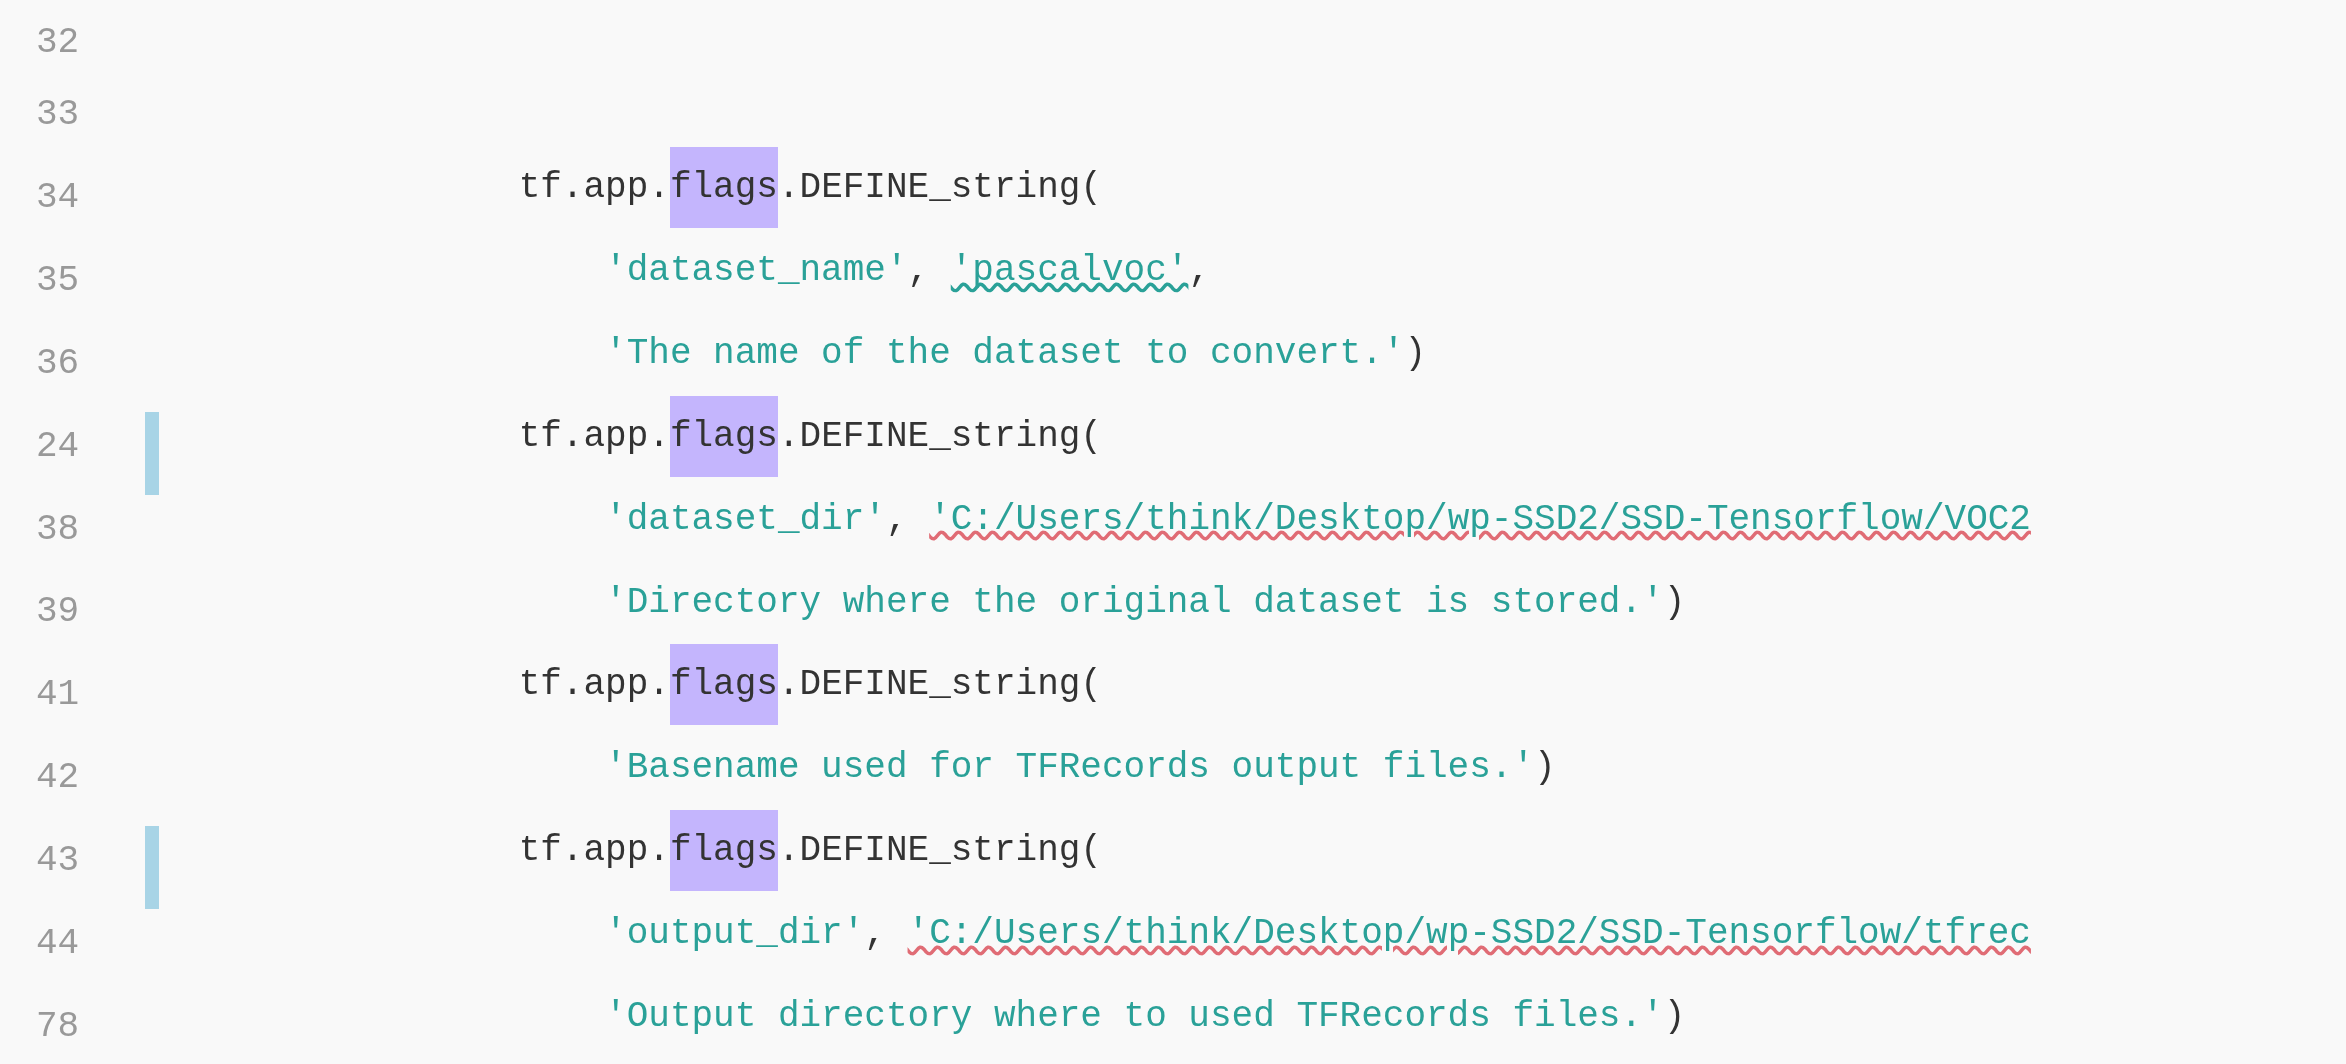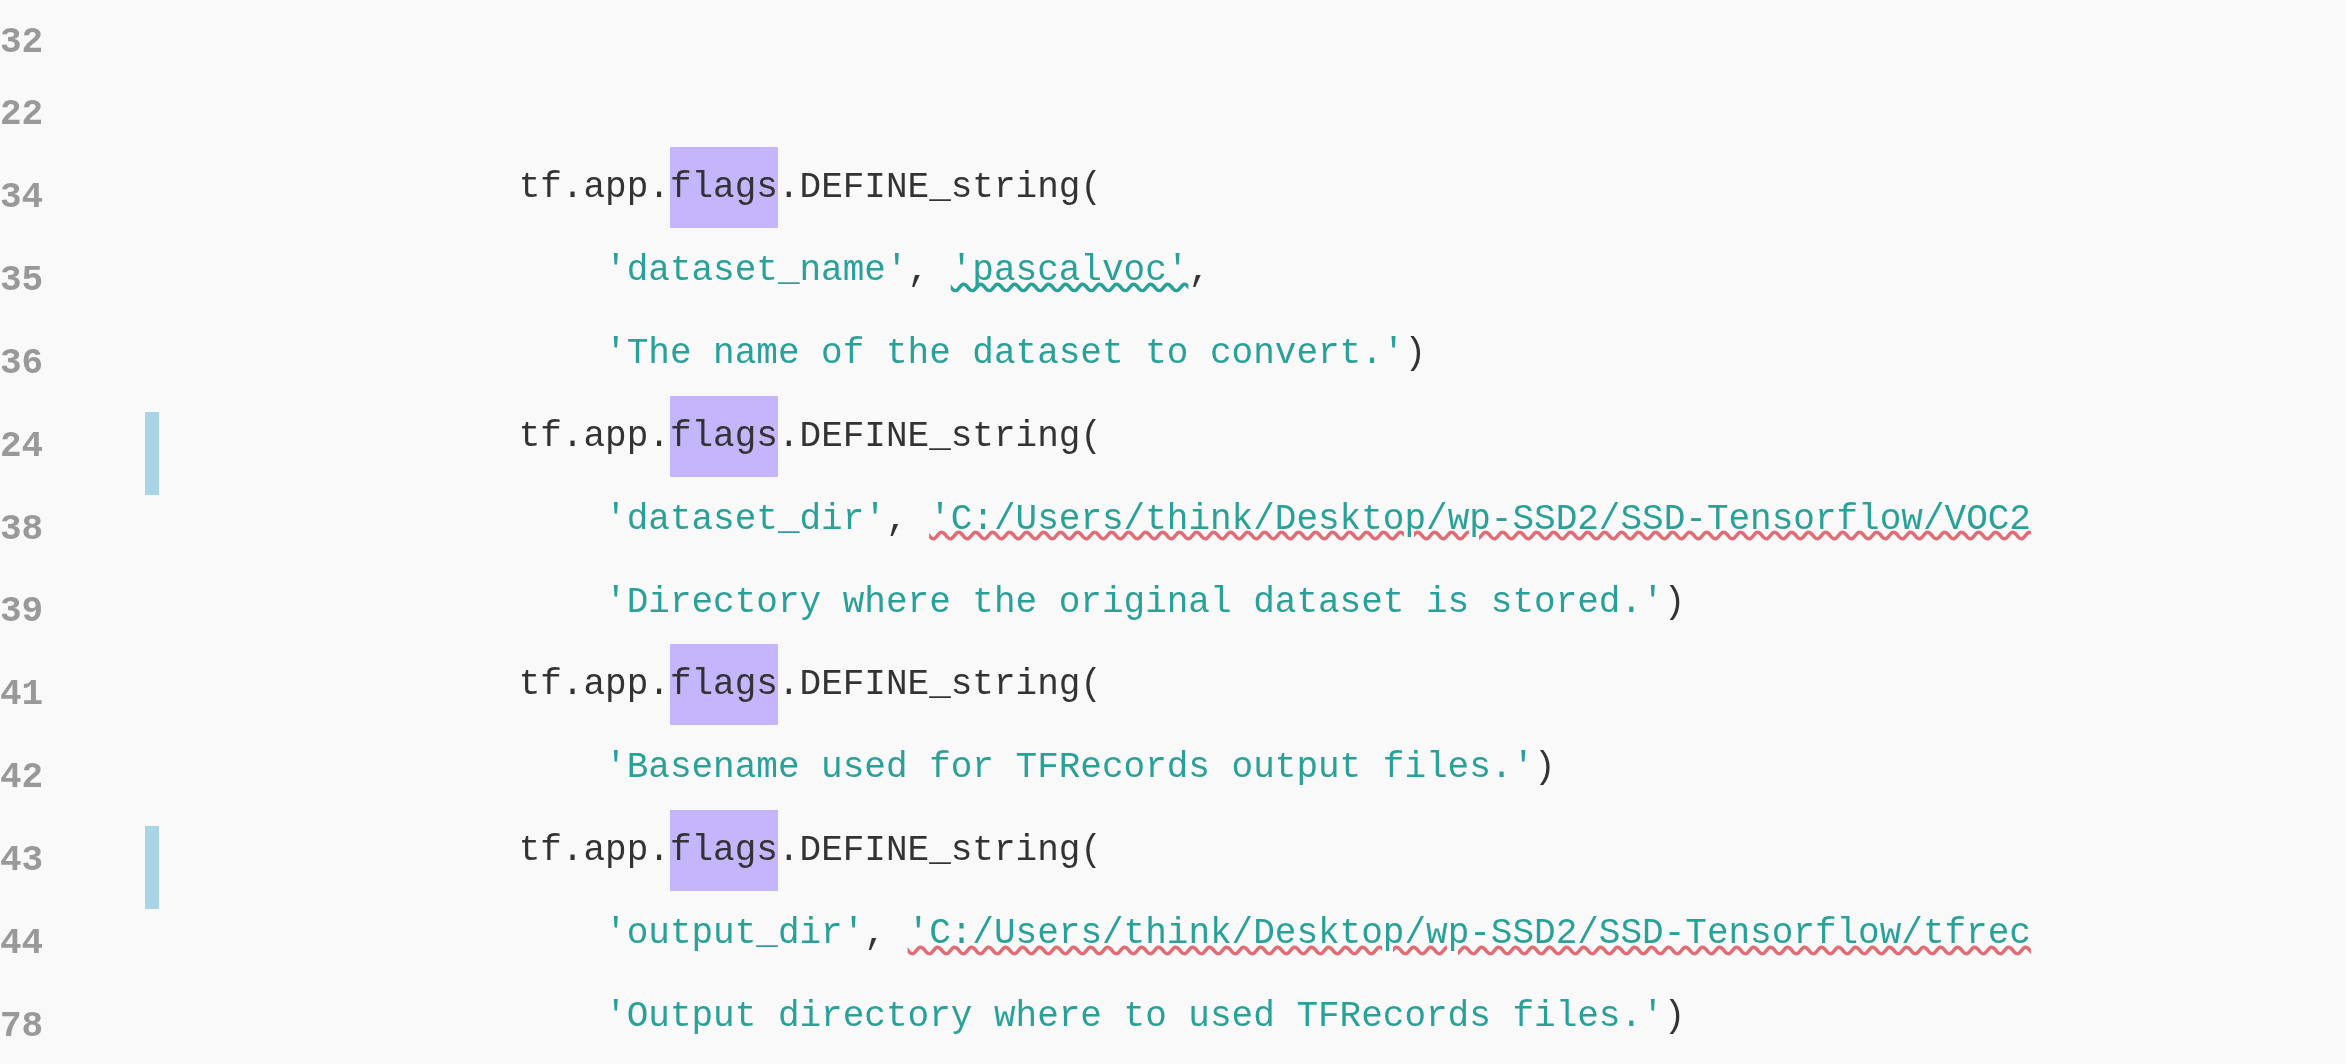--- a/index.html
+++ b/index.html
@@ -36,22 +36,22 @@
       align-items: stretch;
       min-height: 72px;
       position: relative;
     }
 
     .line-number {
       width: 145px;
       min-width: 145px;
       color: #999;
       font-size: 36px;
-      font-weight: 700;
-      text-align: left;
+      font-weight: 400;
+      text-align: center;
       padding-right: 30px;
       padding-top: 14px;
       user-select: none;
       background-color: #f9f9f9;
       flex-shrink: 0;
     }
 
     .line-gutter {
       width: 18px;
       min-width: 18px;
@@ -103,21 +103,21 @@
 <div class="code-editor">
   <div class="code-container">
 
     <div class="code-line">
       <div class="line-number">32</div>
       <div class="line-gutter"></div>
       <div class="line-content"></div>
     </div>
 
     <div class="code-line">
-      <div class="line-number">22</div>
+      <div class="line-number">33</div>
       <div class="line-gutter"></div>
       <div class="line-content">
         <span>        </span><span class="kw-black">tf.app.</span><span class="kw-highlight flags-highlight">flags</span><span class="kw-black">.DEFINE_string(</span>
       </div>
     </div>
 
     <div class="code-line">
       <div class="line-number">34</div>
       <div class="line-gutter"></div>
       <div class="line-content">

